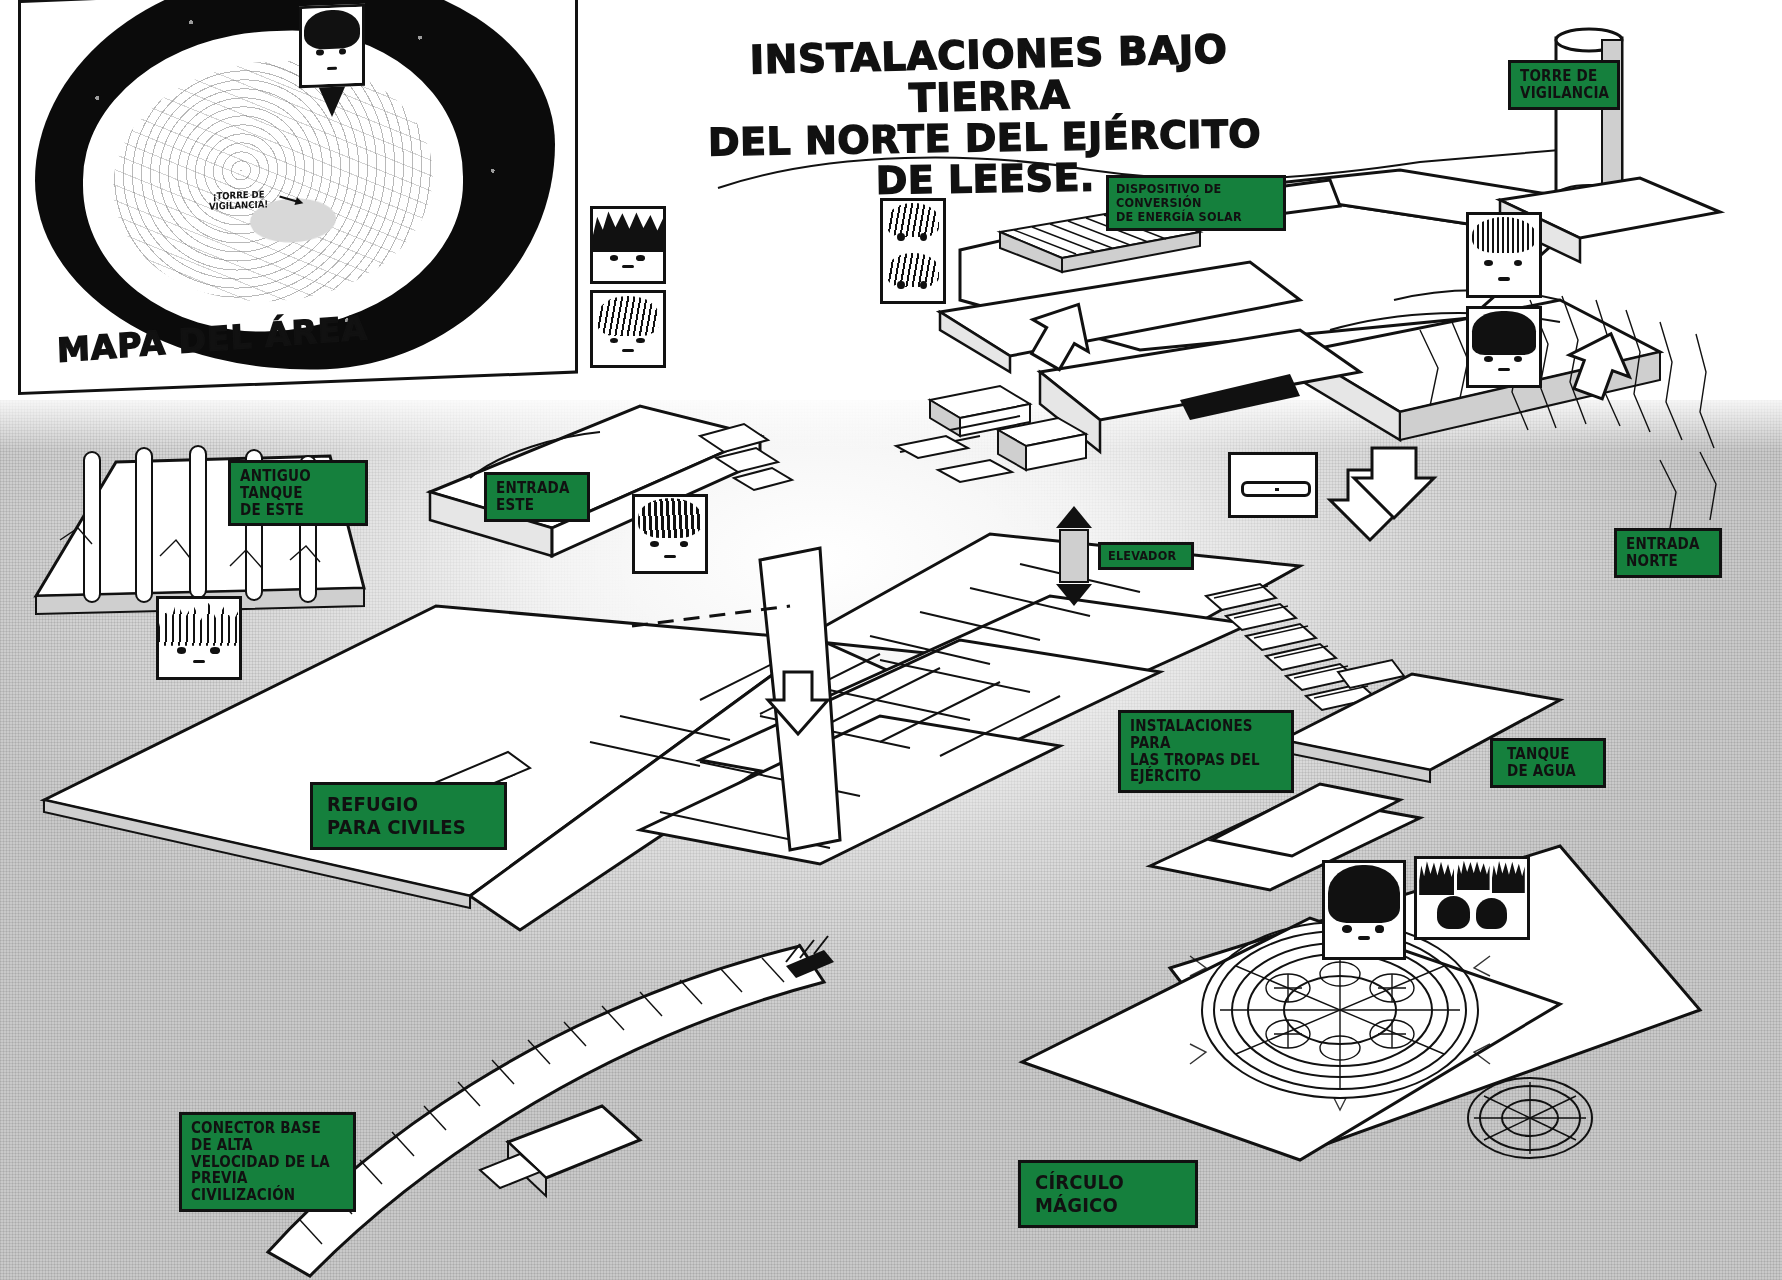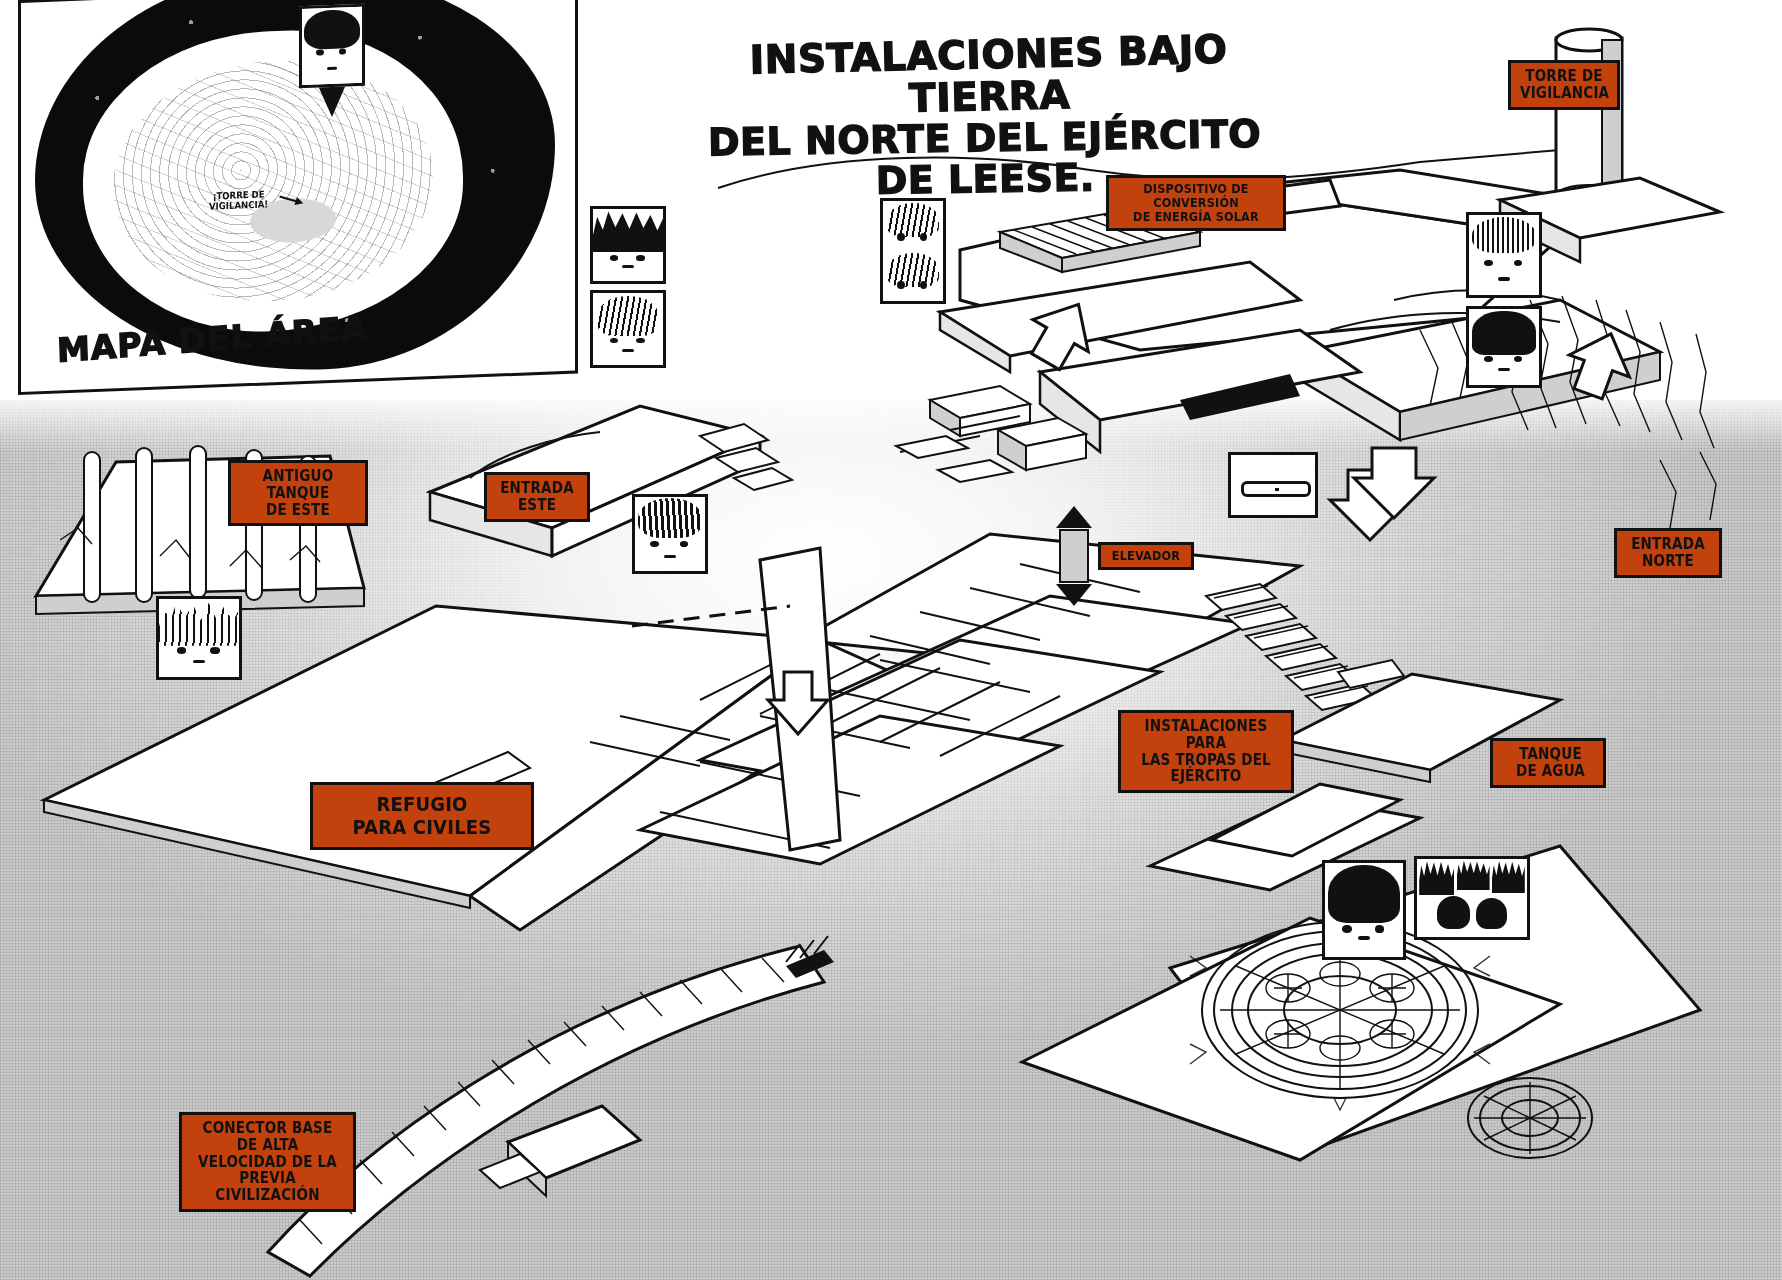--- a/index.html
+++ b/index.html
@@ -33,22 +33,22 @@
     font-family:"DejaVu Sans",sans-serif;
     font-weight:700;font-size:39px;line-height:1.08;
     letter-spacing:.5px;
     transform:rotate(-1.3deg);
     -webkit-text-stroke:1.4px #111;
   }
   .title .l2{display:block;font-size:38px;transform:translateX(-6px) rotate(.4deg);}
 
   
   .lbl{
-    position:absolute;background:#c2410c;border:3px solid #111;
-    color:#111;text-align:center;
+    position:absolute;background:#15803d;border:3px solid #111;
+    color:#111;text-align:left;
     font-family:"DejaVu Sans Condensed","DejaVu Sans",sans-serif;
     font-weight:700;font-size:15px;line-height:1.12;
     padding:5px 9px;letter-spacing:.2px;box-sizing:border-box;
     white-space:pre-line;
   }
   .lbl.big{font-size:20px;padding:8px 14px;line-height:1.15;}
   .lbl.sm{font-size:12.5px;padding:4px 7px;}
 
   
   .portrait{
@@ -525,27 +525,28 @@
 NORTE</div>
 
   <div class="lbl" style="left:484px;top:472px;width:106px;">ENTRADA
 ESTE</div>
 
   <div class="lbl sm" style="left:1098px;top:542px;width:96px;">ELEVADOR</div>
 
   <div class="lbl" style="left:228px;top:460px;width:140px;">ANTIGUO TANQUE
 DE ESTE</div>
 
-  <div class="lbl big" style="left:310px;top:782px;width:224px;">REFUGIO
+  <div class="lbl big" style="left:310px;top:782px;width:197px;">REFUGIO
 PARA CIVILES</div>
 
   <div class="lbl" style="left:1118px;top:710px;width:176px;">INSTALACIONES PARA
 LAS TROPAS DEL EJÉRCITO</div>
 
   <div class="lbl" style="left:1490px;top:738px;width:116px;padding-left:14px;">TANQUE
 DE AGUA</div>
 
+  <div class="lbl big" style="left:1018px;top:1160px;width:180px;">CÍRCULO MÁGICO</div>
 
   <div class="lbl" style="left:140px;top:1112px;width:177px;margin-left:39px;">CONECTOR BASE DE ALTA
 VELOCIDAD DE LA PREVIA
 CIVILIZACIÓN</div>
 
 </div>
 
 </body></html>

